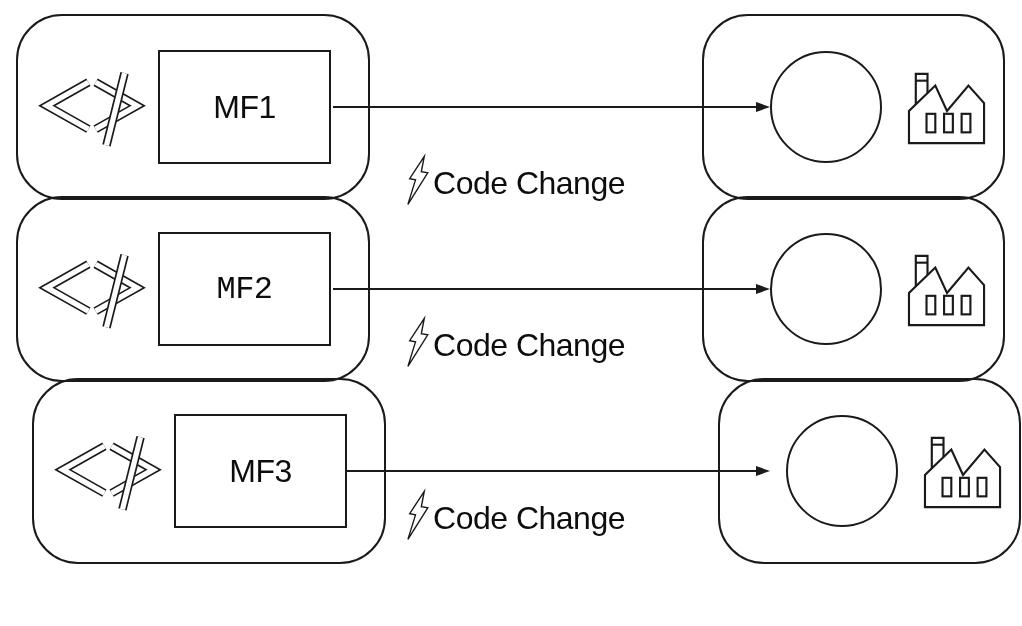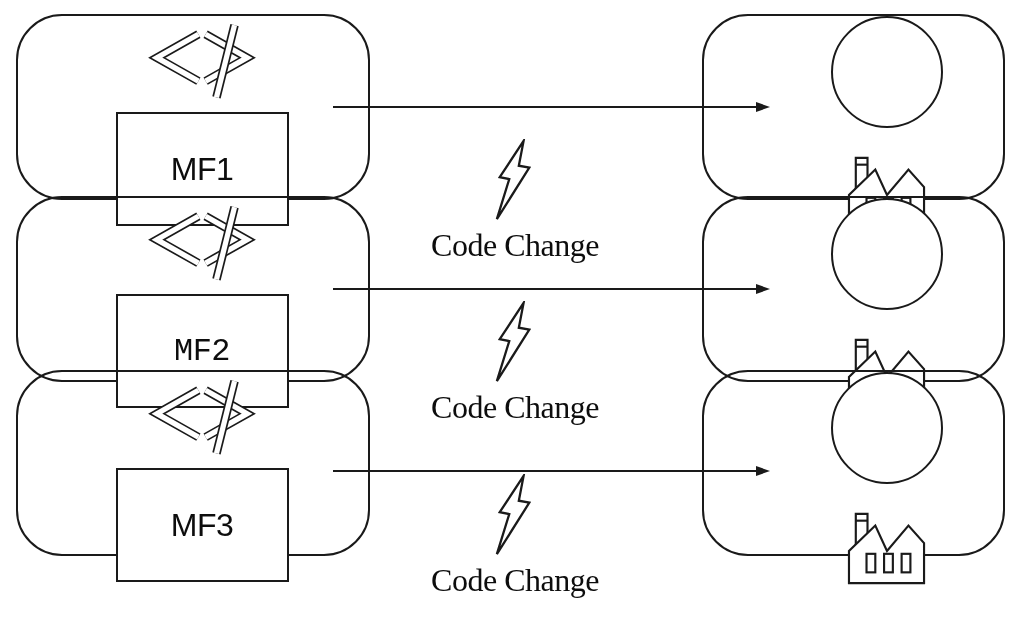--- a/index.html
+++ b/index.html
@@ -3,39 +3,39 @@
 <meta charset="utf-8">
 <style>
   html, body { margin:0; padding:0; background:#ffffff; }
   .canvas {
     position:relative; width:1022px; height:626px; background:#ffffff;
     font-family:"Liberation Sans", sans-serif; color:#0d0d0d; overflow:hidden;
   }
   .card {
     position:absolute; height:186px; box-sizing:border-box;
     border:2px solid #1a1a1a; border-radius:46px;
-    display:flex; align-items:center; background:transparent;flex-direction:column;
+    display:flex; align-items:center; background:transparent;
   }
   .card.left  { left:16px;  width:354px; padding-left:18px; gap:10px; }
   .card.right { left:702px; width:303px; padding-left:66px; gap:24px; }
-  .r1 { top:14px; } .r2 { top:196px;font-family:Liberation Mono, monospace; } .r3 { top:370px; }
+  .r1 { top:14px; } .r2 { top:196px;font-family:Liberation Mono, monospace; } .r3 { top:378px;margin-left:16px; }
   .code-icon { width:112px; height:86px; flex:none; }
   .mf-box {
     width:173px; height:114px; box-sizing:border-box; border:2px solid #1a1a1a;
     display:flex; align-items:center; justify-content:center;
     font-size:32px; letter-spacing:-0.5px; flex:none; background:#fff;
   }
   .circle {
     width:108px; height:108px; border:2px solid #1a1a1a; border-radius:50%;
     flex:none; background:#fff;
   }
   .factory-icon { width:82px; height:78px; flex:none; }
   .event {
     position:absolute; left:405px; width:220px;
-    display:flex; flex-direction:column; align-items:center;font-family:Liberation Serif, serif;
+    display:flex; align-items:center;
   }
   .e1 { top:139px; } .e2 { top:301px; } .e3 { top:474px; }
   .bolt-icon { width:46px; height:84px; }
   .event-label {
     margin-top:4px; font-size:32px; letter-spacing:-0.5px; white-space:nowrap;
     color:#0d0d0d;
   }
   .arrows { position:absolute; left:0; top:0; }
   .defs-svg { position:absolute; width:0; height:0; overflow:hidden; }
 </style>

